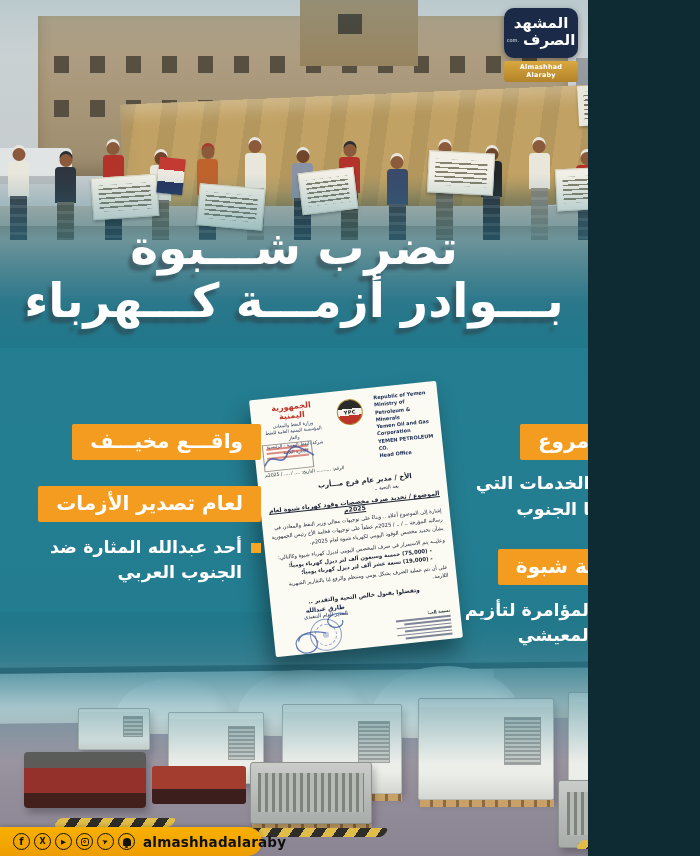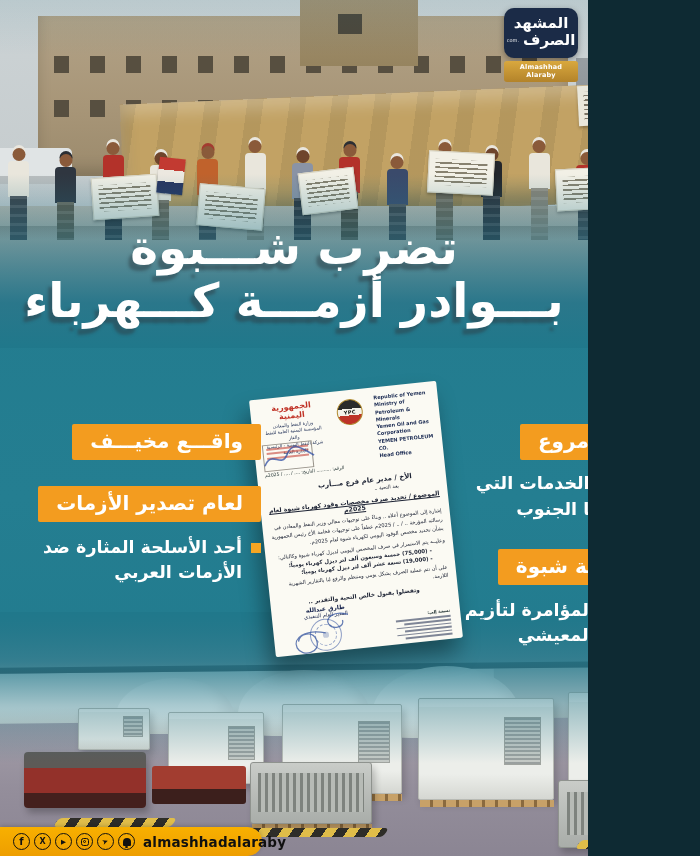--- a/index.html
+++ b/index.html
@@ -246,21 +246,21 @@
   <div class="headline">
     <div>تضرب شـــبوة</div>
     <div>بـــوادر أزمـــة كـــهرباء</div>
   </div>
 
   <div class="col col-left">
     <div class="sec-h">واقـــع مخيـــف</div>
     <div class="sec-h mt">لعام تصدير الأزمات</div>
     <div class="bullet y">
       <i class="sq"></i>
-      <span>أحد الأسلحة المثارة ضد الأزمات العربي</span>
+      <span>أحد عبدالله المثارة ضد الجنوب العربي</span>
     </div>
   </div>
 
   <div class="col col-right">
     <div class="sec-h">تفاقم مروع</div>
     <div class="plain">في حرب الخدمات التي يتعرض لها الجنوب</div>
     <div class="sec-h mt">محافظة شبوة</div>
     <div class="bullet y">
       <i class="sq"></i>
       <span>تتعرض لمؤامرة لتأزيم الوضع المعيشي</span>

